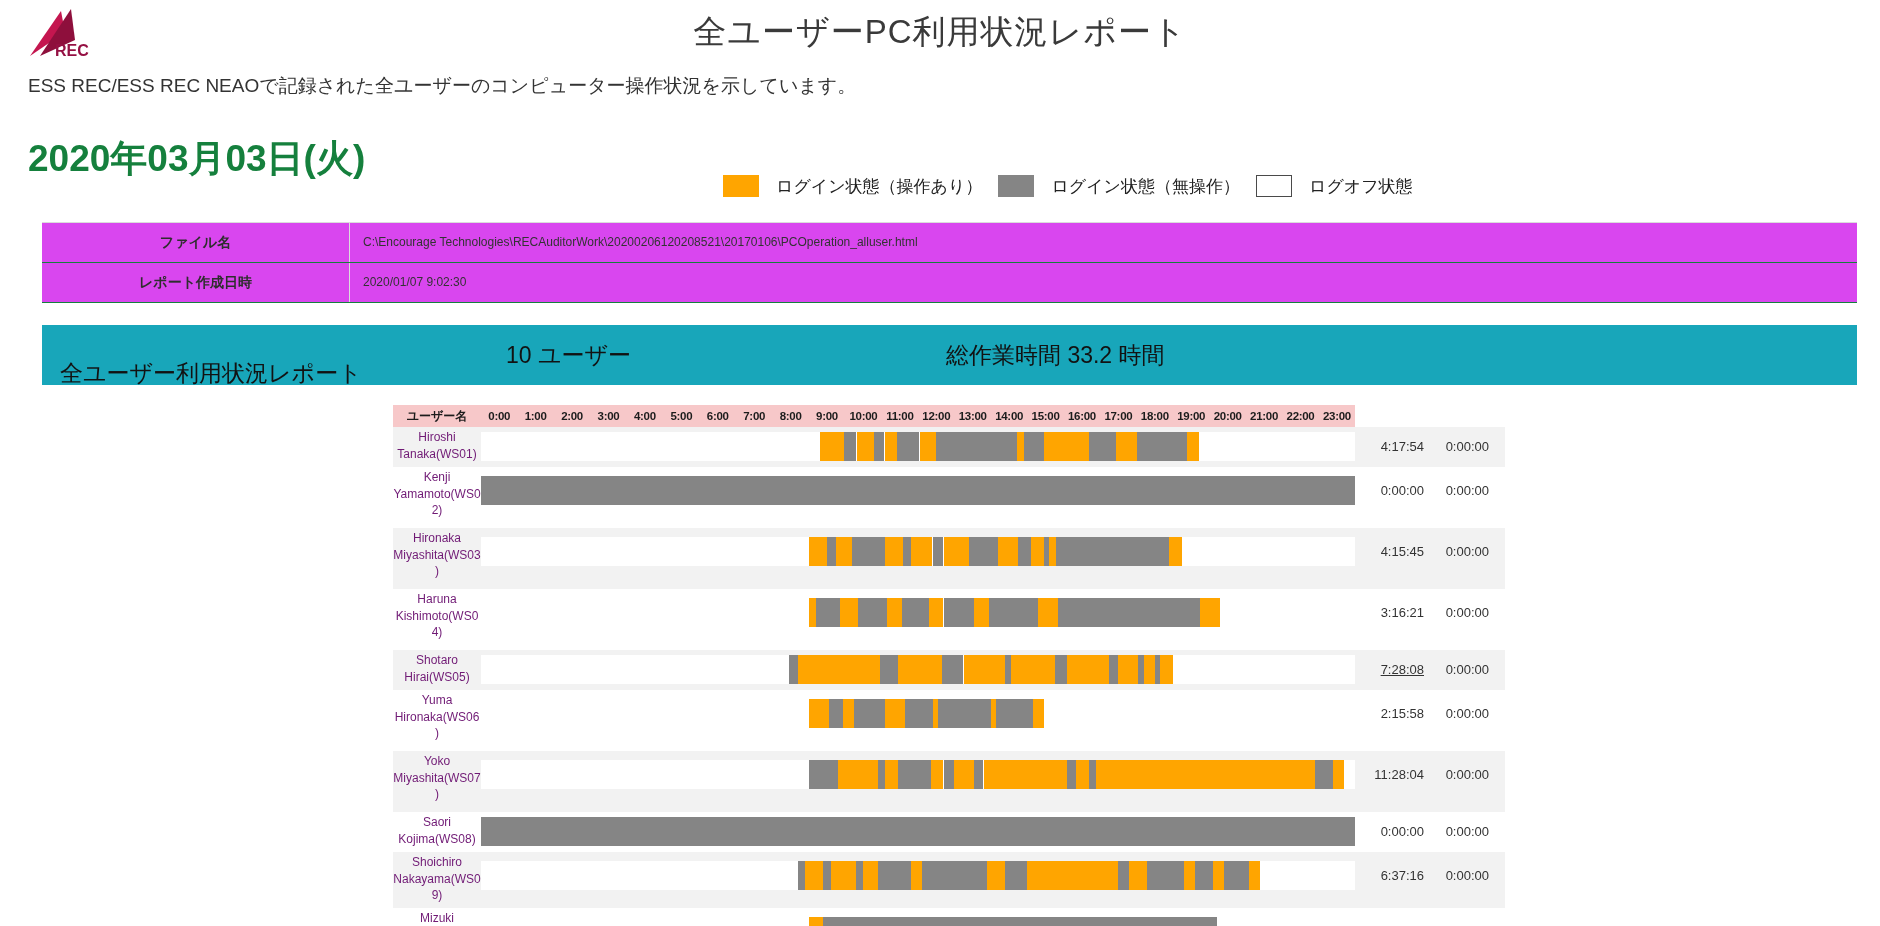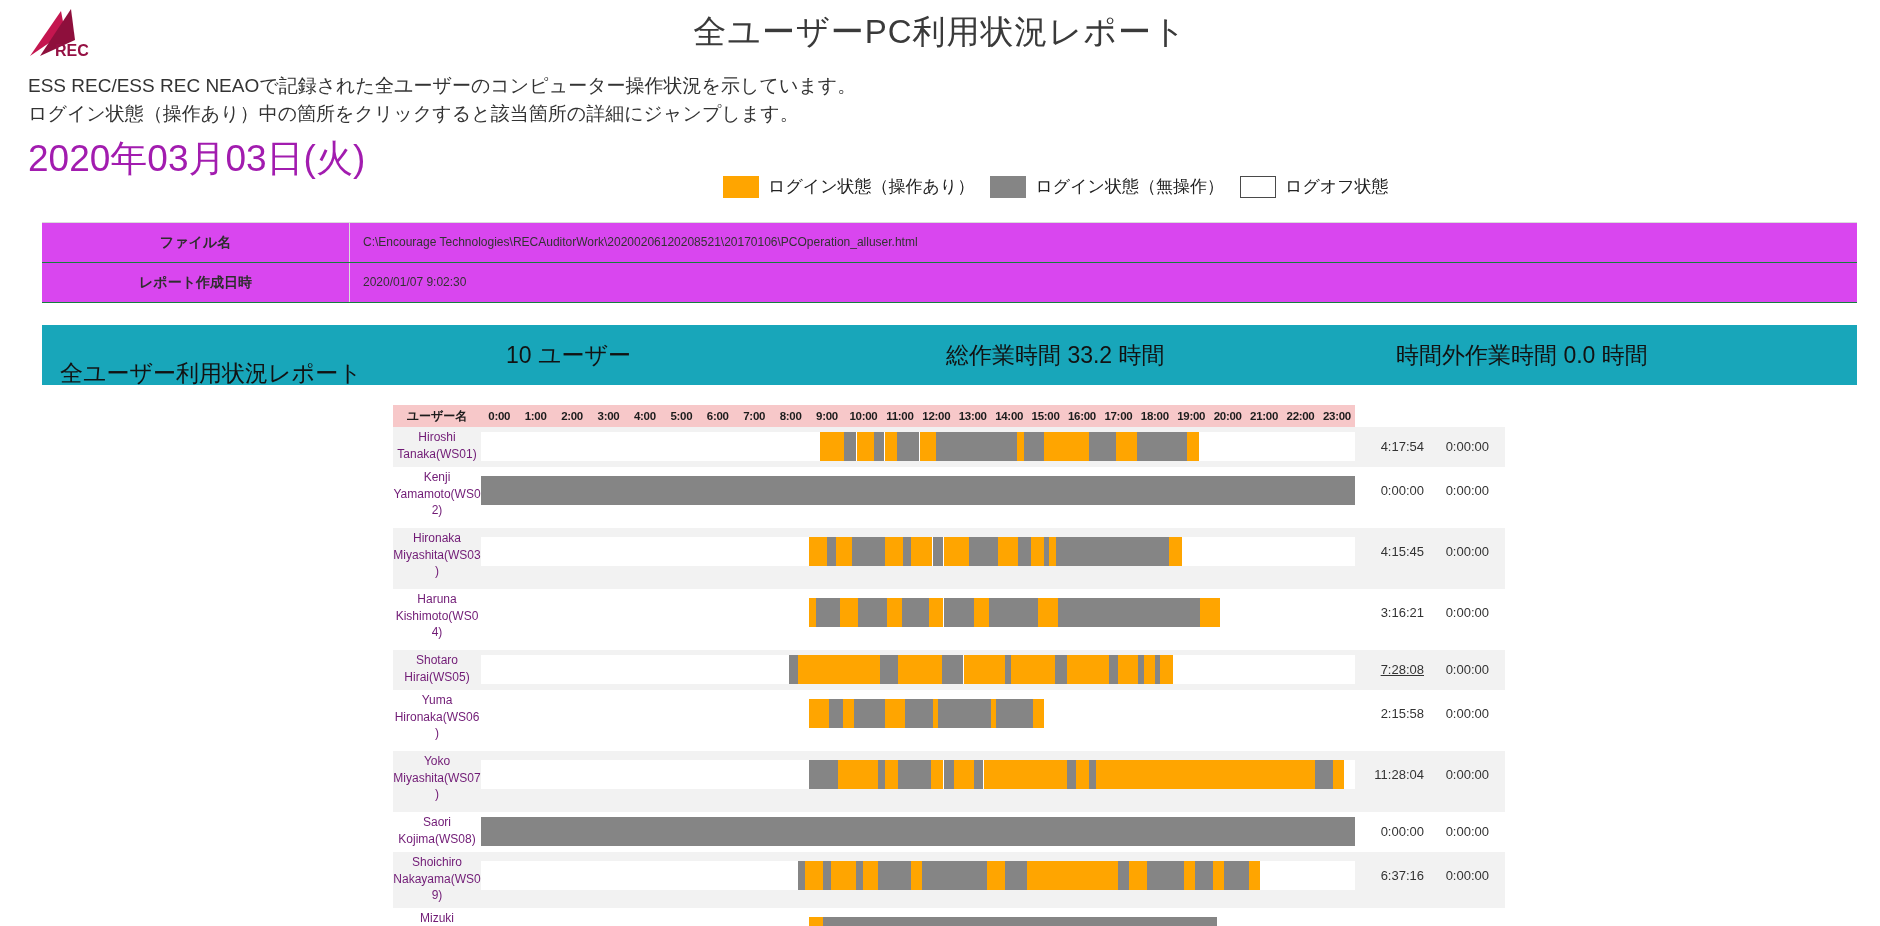--- a/index.html
+++ b/index.html
@@ -4,24 +4,24 @@
 <style>
   * { margin:0; padding:0; box-sizing:border-box; }
   html,body { width:1880px; height:926px; overflow:hidden; background:#fff;
     font-family:"Liberation Sans","DejaVu Sans",sans-serif; color:#333; }
   .abs { position:absolute; }
 
   .logo { left:28px; top:8px; width:70px; height:52px; }
   h1.title { left:0; top:10px; width:1880px; text-align:center; font-size:33px;
     font-weight:400; color:#3a3a3a; letter-spacing:1px; }
   .desc { left:28px; top:72px; font-size:19px; line-height:28px; color:#333; }
-  h2.date { left:28px; top:134px; font-size:37px; font-weight:400; color:#a21caf; }
+  h2.date { left:28px; top:134px; font-size:37px; font-weight:700; color:#15803d; }
 
   .legend { left:723px; top:175px; display:flex; align-items:center; gap:16px; }
-  .lg-item { display:flex; align-items:center; gap:9px; }
+  .lg-item { display:flex; align-items:flex-start; gap:17px; }
   .lg-swatch { width:36px; height:22px; display:inline-block; }
   .lg-label { font-size:17px; color:#222; }
 
   .info-table { left:42px; top:222px; width:1815px; border-top:1px solid #dcdcdc; }
   .it-row { display:flex; height:40px; border-bottom:1px solid #15803d; background:#d946ef; }
   .it-label { width:308px; border-right:1px solid #dcdcdc; font-size:14px; font-weight:bold;
     text-align:center; line-height:39px; color:#2e2e2e; }
   .it-value { flex:1; font-size:12px; line-height:39px; padding-left:13px; color:#333; }
 
   .summary-bar { left:42px; top:325px; width:1815px; height:60px; background:#18a6ba; }
@@ -53,21 +53,20 @@
       <polygon points="2,48 33,3 37,24" fill="#c4164f"></polygon>
       <polygon points="12,48 43,1 47,32" fill="#8e0f3c"></polygon>
       <text x="27" y="48" font-size="16" font-weight="bold" fill="#951043" font-family="Liberation Sans, sans-serif">REC</text>
     </svg>
   </div>
 
   <h1 class="abs title">全ユーザーPC利用状況レポート</h1>
 
   <p class="abs desc">
     <span>ESS REC/ESS REC NEAOで記録された全ユーザーのコンピューター操作状況を示しています。</span><br>
-    <span>ログイン状態（操作あり）中の箇所をクリックすると該当箇所の詳細にジャンプします。</span>
   </p>
 
   <h2 class="abs date">2020年03月03日(火)</h2>
 
   <div class="abs legend" id="legend">
       <div class="lg-item">
         <div class="lg-swatch" style="background: rgb(255, 165, 0);"></div>
         <div class="lg-label">ログイン状態（操作あり）</div>
       </div>
       <div class="lg-item">
@@ -88,21 +87,20 @@
       <div class="it-row">
         <div class="it-label">レポート作成日時</div>
         <div class="it-value">2020/01/07 9:02:30</div>
       </div>
     </div>
 
   <div class="abs summary-bar">
     <span class="sm-title">全ユーザー利用状況レポート</span>
     <span class="sm-users">10 ユーザー</span>
     <span class="sm-total">総作業時間 33.2 時間</span>
-    <span class="sm-over">時間外作業時間 0.0 時間</span>
   </div>
 
   <div class="abs chart-header">
     <div class="ch-user">ユーザー名</div>
     <div class="ch-hours" id="hours">
         <div>0:00</div>
         <div>1:00</div>
         <div>2:00</div>
         <div>3:00</div>
         <div>4:00</div>

